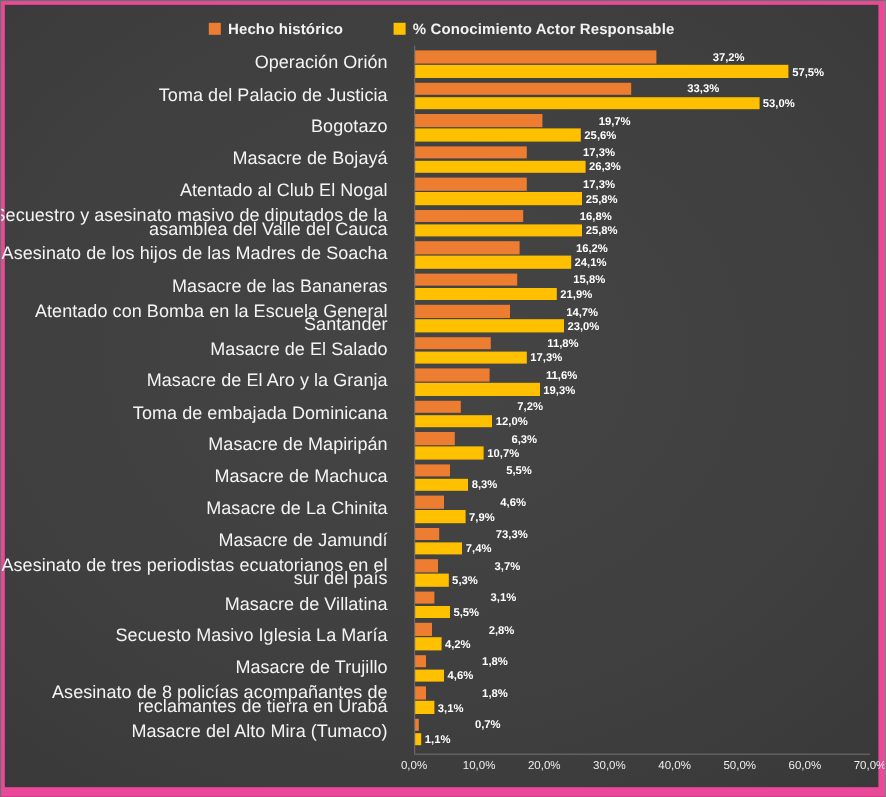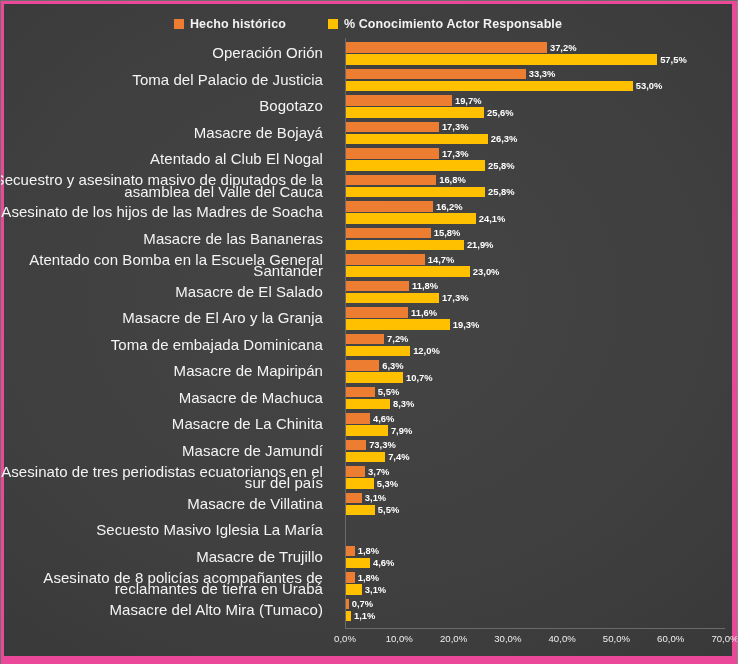--- a/index.html
+++ b/index.html
@@ -115,21 +115,21 @@
     height: 26.5px;
   }
 
   .bar-line {
     position: absolute;
     left: 0;
     height: 10.5px;
     display: flex;
     align-items: center;
   }
-  .bar-line.upper { top: 2.2px; }
+  .bar-line.upper { top: 2.2px; gap: 44px; }
   .bar-line.lower { top: 14.2px; }
 
   .bar {
     height: 10.5px;
     display: block;
   }
   .bar.s1 { background: #ED7D31; }
   .bar.s2 { background: #FFC000; }
 
   .bar-value {
@@ -424,20 +424,30 @@
                 <span class="bar-value">3,1%</span>
               </div>
               <div class="bar-line lower">
                 <div class="bar s2" style="width: 29.8571px; background: rgb(255, 192, 0);"></div>
                 <span class="bar-value">5,5%</span>
               </div>
             </div>
           </div>
           <div class="cat-row" style="top: 479px;">
             <div class="cat-label">Secuesto Masivo Iglesia La María</div>
+            <div class="bars">
+              <div class="bar-line upper">
+                <div class="bar s1" style="width: 15.2px; background: rgb(237, 125, 49);"></div>
+                <span class="bar-value">2,8%</span>
+              </div>
+              <div class="bar-line lower">
+                <div class="bar s2" style="width: 22.8px; background: rgb(255, 192, 0);"></div>
+                <span class="bar-value">4,2%</span>
+              </div>
+            </div>
           </div>
           <div class="cat-row" style="top: 505.5px;">
             <div class="cat-label">Masacre de Trujillo</div>
             <div class="bars">
               <div class="bar-line upper">
                 <div class="bar s1" style="width: 9.77143px; background: rgb(237, 125, 49);"></div>
                 <span class="bar-value">1,8%</span>
               </div>
               <div class="bar-line lower">
                 <div class="bar s2" style="width: 24.9714px; background: rgb(255, 192, 0);"></div>

